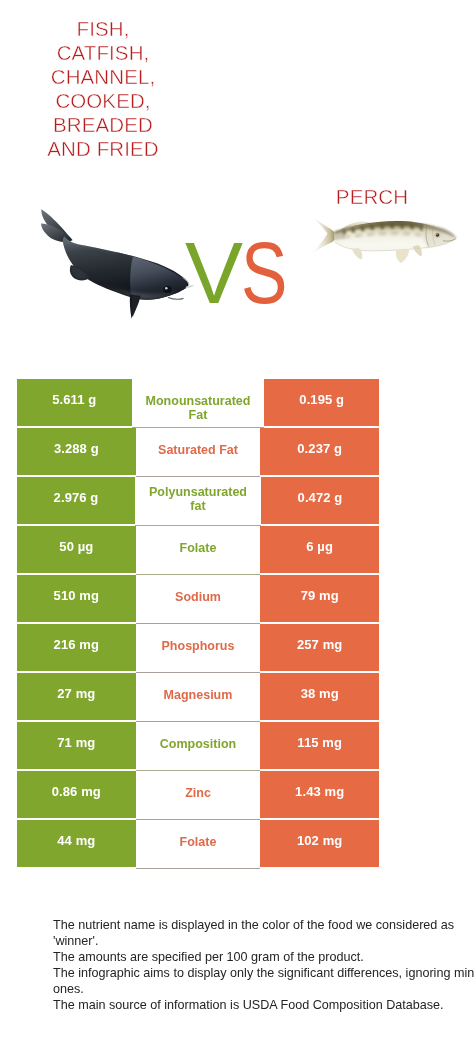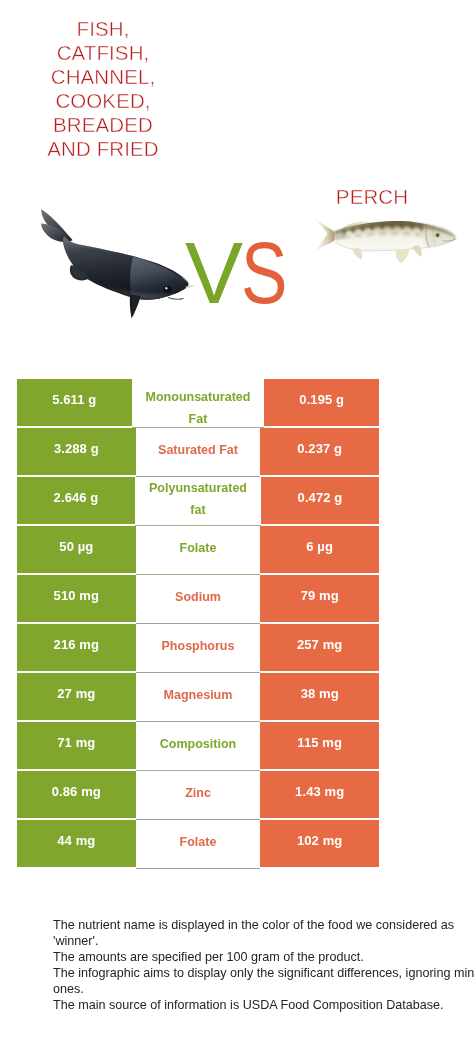--- a/index.html
+++ b/index.html
@@ -26,21 +26,21 @@
 
   
   .table{position:absolute;left:17px;top:379px;width:362px;}
   .row{display:flex;height:49px;}
   .c-left,.c-right{width:146px;color:#fff;display:flex;align-items:center;justify-content:center;
     font-size:13px;font-weight:bold;letter-spacing:0.1px;border-bottom:2px solid #fff;
     box-sizing:border-box;padding-bottom:6px;}
   .c-left{background:#80a62e;}
   .c-right{background:#e66a44;}
   .c-mid{width:147px;display:flex;align-items:center;justify-content:center;text-align:center;
-    font-size:12.5px;font-weight:bold;box-sizing:border-box;line-height:22px;padding:0 14px 4px;}
+    font-size:12.5px;font-weight:bold;box-sizing:border-box;line-height:14px;padding:0 14px 4px;}
   .c-mid.two{padding:9px 14px 0;}
   .c-mid.g{color:#80a62e;border-bottom:1px solid #a9ac8c;}
   .c-mid.o{color:#df6a4a;border-bottom:1px solid #ab9f9c;}
 
   
   .footer{position:absolute;left:0;top:917px;width:474px;text-align:left;
     font-size:12.6px;line-height:16.1px;color:#242424;margin-left:35px;}
   .footer > div{width:438px;margin:0 auto;}
 </style>
 </head>
@@ -273,21 +273,21 @@
         <div class="c-left">5.611 g</div>
         <div class="c-mid g two">Monounsaturated Fat</div>
         <div class="c-right">0.195 g</div>
       </div>
       <div class="row">
         <div class="c-left">3.288 g</div>
         <div class="c-mid o">Saturated Fat</div>
         <div class="c-right">0.237 g</div>
       </div>
       <div class="row">
-        <div class="c-left">2.646 g</div>
+        <div class="c-left">2.976 g</div>
         <div class="c-mid g">Polyunsaturated fat</div>
         <div class="c-right">0.472 g</div>
       </div>
       <div class="row">
         <div class="c-left">50 µg</div>
         <div class="c-mid g">Folate</div>
         <div class="c-right">6 µg</div>
       </div>
       <div class="row">
         <div class="c-left">510 mg</div>

